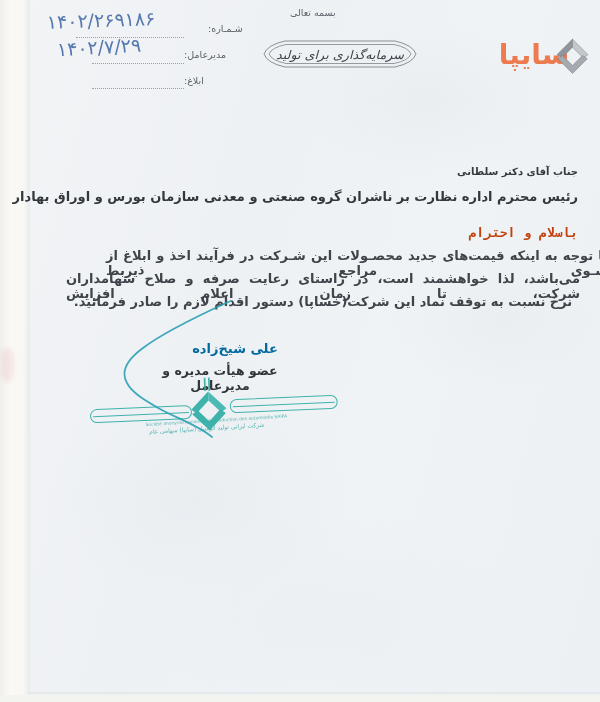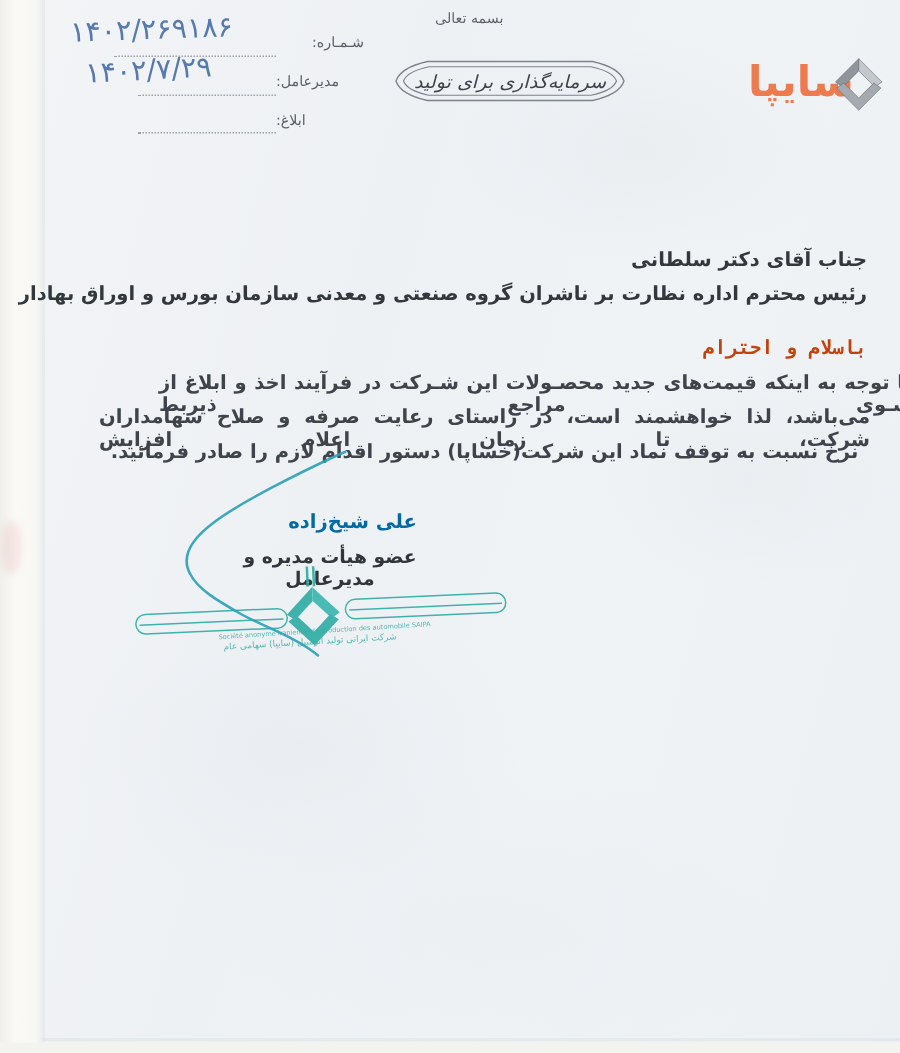--- a/index.html
+++ b/index.html
@@ -56,21 +56,21 @@
   }
   .cartouche { position:absolute; left:261px; top:34px; }
   
   .brand-word {
     position:absolute; left:476px; top:38px; width:82px; text-align:center;
     font-weight:bold; font-size:28px; direction:rtl;margin-left:17px;
   }
   .brand-logo { position:absolute; left:554px; top:38px; }
   
   .rtl-line { position:absolute; right:22px; direction:rtl; white-space:nowrap; }
-  .recipient1 { top:166px; font-size:13px; font-weight:bold; color:#33383d; }
+  .recipient1 { top:166px; font-size:10px; font-weight:bold; color:#33383d; }
   .recipient2 { top:189px; font-size:13px; font-weight:bold; color:#33383d;text-align:center; }
   .salutation { top:225px; font-size:13px; font-weight:bold; color:#c2410c;font-family:Liberation Mono, monospace; }
   .body-line {
     position:absolute; left:66px; width:514px; direction:rtl;
     font-size:13px; font-weight:600; color:#3f444a;
   }
   .body-1 { top:248px; text-align:justify; text-align-last:justify; padding-right:12px;margin-left:40px; }
   .body-2 { top:271px; text-align:justify; text-align-last:justify; }
   .body-3 { top:294px; text-align:center; }
   

